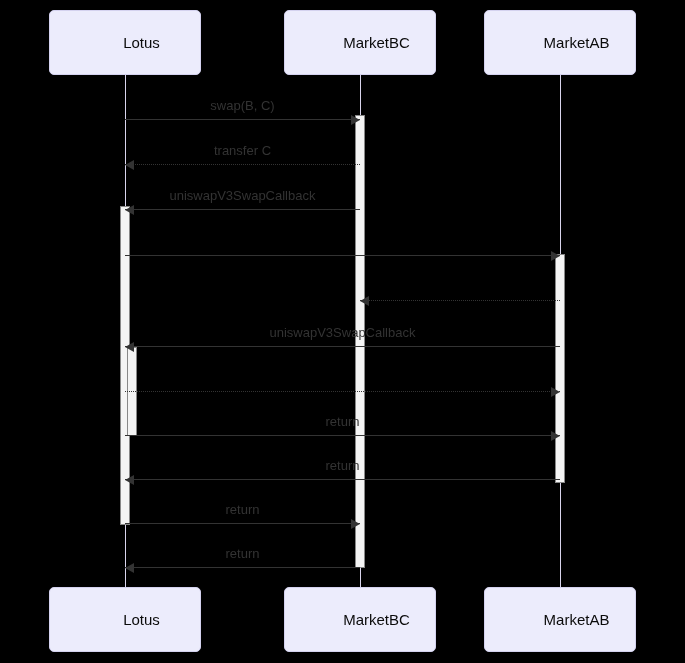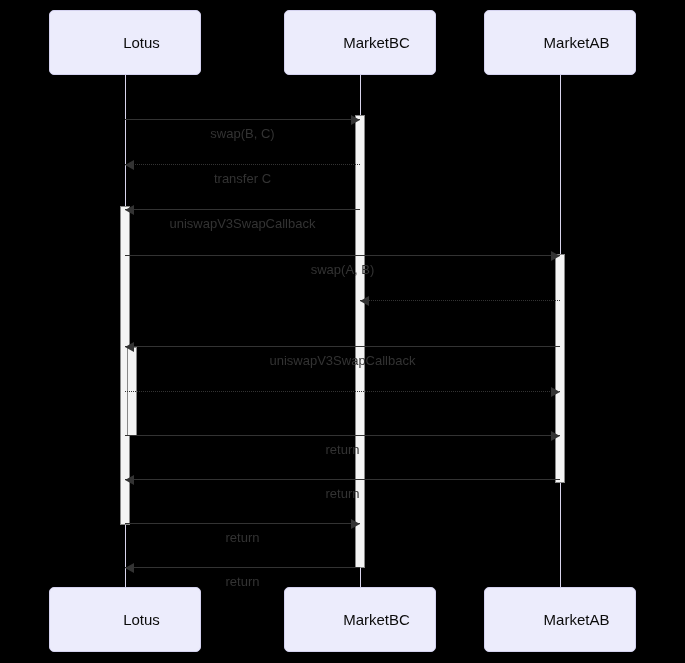--- a/index.html
+++ b/index.html
@@ -20,21 +20,21 @@
 
   .msg-line{position:absolute;height:0;border-top:1.6px solid #333;}
   .msg-line.dotted{border-top:1.6px dotted #333;}
 
   .arrow-head{position:absolute;width:0;height:0;
               border-top:5px solid transparent;border-bottom:5px solid transparent;}
   .arrow-head.right{border-left:9px solid #333;}
   .arrow-head.left{border-right:9px solid #333;}
 
   .msg-label{position:absolute;font-size:13px;color:#333;
-             white-space:nowrap;text-align:center;margin-top:28px;}
+             white-space:nowrap;text-align:center;}
 </style>
 </head>
 <body>
 
 <div id="diagram">
     <div class="lifeline" style="left: 124.5px; top: 75px; height: 512px;"></div>
     <div class="lifeline" style="left: 359.5px; top: 75px; height: 512px;"></div>
     <div class="lifeline" style="left: 559.5px; top: 75px; height: 512px;"></div>
     <div class="actor-box" style="left: 49px; top: 10px;">
       <span class="actor-label">Lotus</span>
@@ -62,21 +62,20 @@
     <div class="arrow-head right" style="top: 115px; left: 351px;"></div>
     <div class="msg-label" style="left: 125px; width: 235px; top: 98px;">swap(B, C)</div>
     <div class="msg-line dotted" style="left: 125px; top: 164px; width: 235px;"></div>
     <div class="arrow-head left" style="top: 160px; left: 125px;"></div>
     <div class="msg-label" style="left: 125px; width: 235px; top: 143px;">transfer C</div>
     <div class="msg-line" style="left: 125px; top: 209px; width: 235px;"></div>
     <div class="arrow-head left" style="top: 205px; left: 125px;"></div>
     <div class="msg-label" style="left: 125px; width: 235px; top: 188px;">uniswapV3SwapCallback</div>
     <div class="msg-line" style="left: 125px; top: 255px; width: 435px;"></div>
     <div class="arrow-head right" style="top: 251px; left: 551px;"></div>
-    <div class="msg-label" style="left: 125px; width: 435px; top: 234px;">swap(A, B)</div>
     <div class="msg-line dotted" style="left: 360px; top: 300px; width: 200px;"></div>
     <div class="arrow-head left" style="top: 296px; left: 360px;"></div>
     <div class="msg-line" style="left: 125px; top: 346px; width: 435px;"></div>
     <div class="arrow-head left" style="top: 342px; left: 125px;"></div>
     <div class="msg-label" style="left: 125px; width: 435px; top: 325px;">uniswapV3SwapCallback</div>
     <div class="msg-line dotted" style="left: 125px; top: 391px; width: 435px;"></div>
     <div class="arrow-head right" style="top: 387px; left: 551px;"></div>
     <div class="msg-line" style="left: 125px; top: 435px; width: 435px;"></div>
     <div class="arrow-head right" style="top: 431px; left: 551px;"></div>
     <div class="msg-label" style="left: 125px; width: 435px; top: 414px;">return</div>

